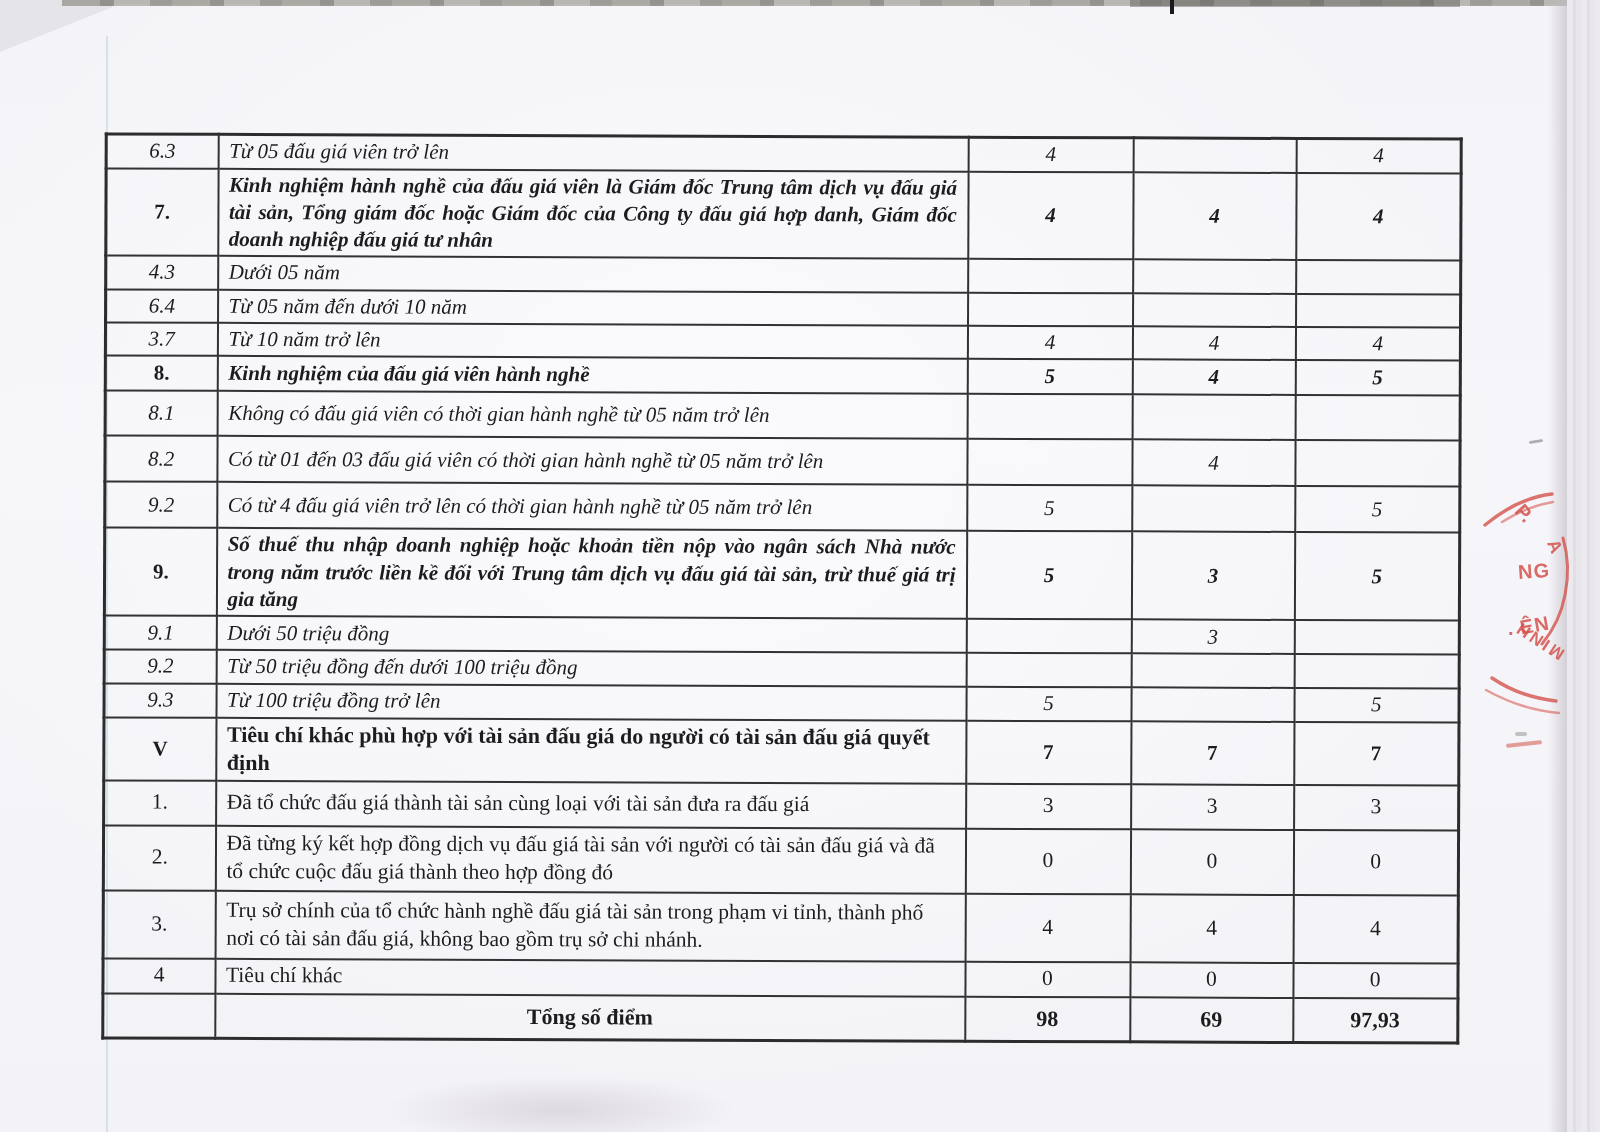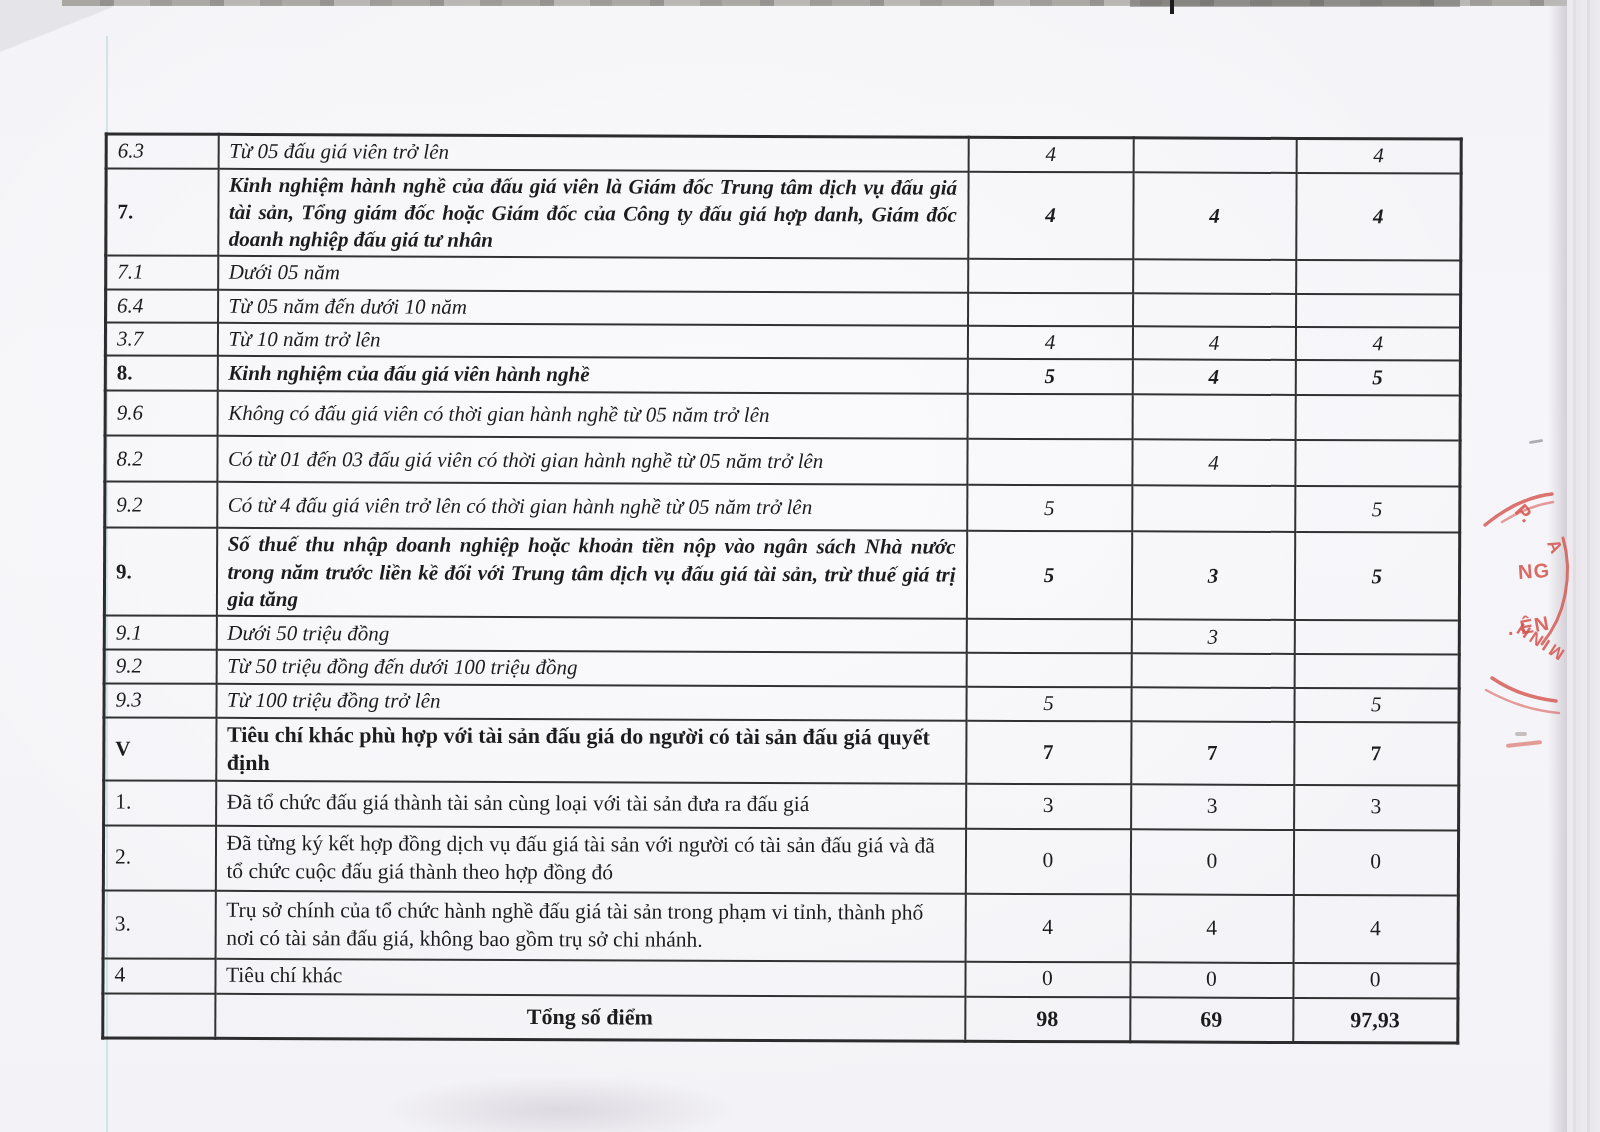--- a/index.html
+++ b/index.html
@@ -54,21 +54,21 @@
     transform:rotate(.22deg);transform-origin:50% 50%;
     color:#1c1c1e;
   }
   .score-table td{
     border:2px solid #323234;
     padding:2px 10px;vertical-align:middle;
     font-size:21px;line-height:1.3;
     overflow:hidden;
   }
   .score-table{border:3px solid #2c2c2e;}
-  .c-no{padding:2px 4px;}
+  .c-no{text-align:center;padding:2px 4px;}
   .c-label{text-align:left;}
   .c-score{text-align:center;font-size:22px;}
   
   .row-sub td{font-style:italic;}
   .row-head .c-label{font-weight:bold;font-style:italic;text-align:justify;}
   .row-head .c-no{font-weight:bold;}
   .row-head .c-score{font-weight:bold;font-style:italic;}
   .row-section td{font-weight:bold;}
   .row-section .c-label{font-size:22px;}
   .row-plain td{font-size:21.5px;}
@@ -122,21 +122,21 @@
         <td class="c-score">4</td>
       </tr>
       <tr class="row-head" style="height: 86px;">
         <td class="c-no">7.</td>
         <td class="c-label">Kinh nghiệm hành nghề của đấu giá viên là Giám đốc Trung tâm dịch vụ đấu giá tài sản, Tổng giám đốc hoặc Giám đốc của Công ty đấu giá hợp danh, Giám đốc doanh nghiệp đấu giá tư nhân</td>
         <td class="c-score">4</td>
         <td class="c-score">4</td>
         <td class="c-score">4</td>
       </tr>
       <tr class="row-sub" style="height: 32px;">
-        <td class="c-no">7.1</td>
+        <td class="c-no">4.3</td>
         <td class="c-label">Dưới 05 năm</td>
         <td class="c-score"></td>
         <td class="c-score"></td>
         <td class="c-score"></td>
       </tr>
       <tr class="row-sub" style="height: 32px;">
         <td class="c-no">6.4</td>
         <td class="c-label">Từ 05 năm đến dưới 10 năm</td>
         <td class="c-score"></td>
         <td class="c-score"></td>
@@ -150,21 +150,21 @@
         <td class="c-score">4</td>
       </tr>
       <tr class="row-head" style="height: 35px;">
         <td class="c-no">8.</td>
         <td class="c-label">Kinh nghiệm của đấu giá viên hành nghề</td>
         <td class="c-score">5</td>
         <td class="c-score">4</td>
         <td class="c-score">5</td>
       </tr>
       <tr class="row-sub" style="height: 45px;">
-        <td class="c-no">9.6</td>
+        <td class="c-no">8.1</td>
         <td class="c-label">Không có đấu giá viên có thời gian hành nghề từ 05 năm trở lên</td>
         <td class="c-score"></td>
         <td class="c-score"></td>
         <td class="c-score"></td>
       </tr>
       <tr class="row-sub" style="height: 46px;">
         <td class="c-no">8.2</td>
         <td class="c-label">Có từ 01 đến 03 đấu giá viên có thời gian hành nghề từ 05 năm trở lên</td>
         <td class="c-score"></td>
         <td class="c-score">4</td>

